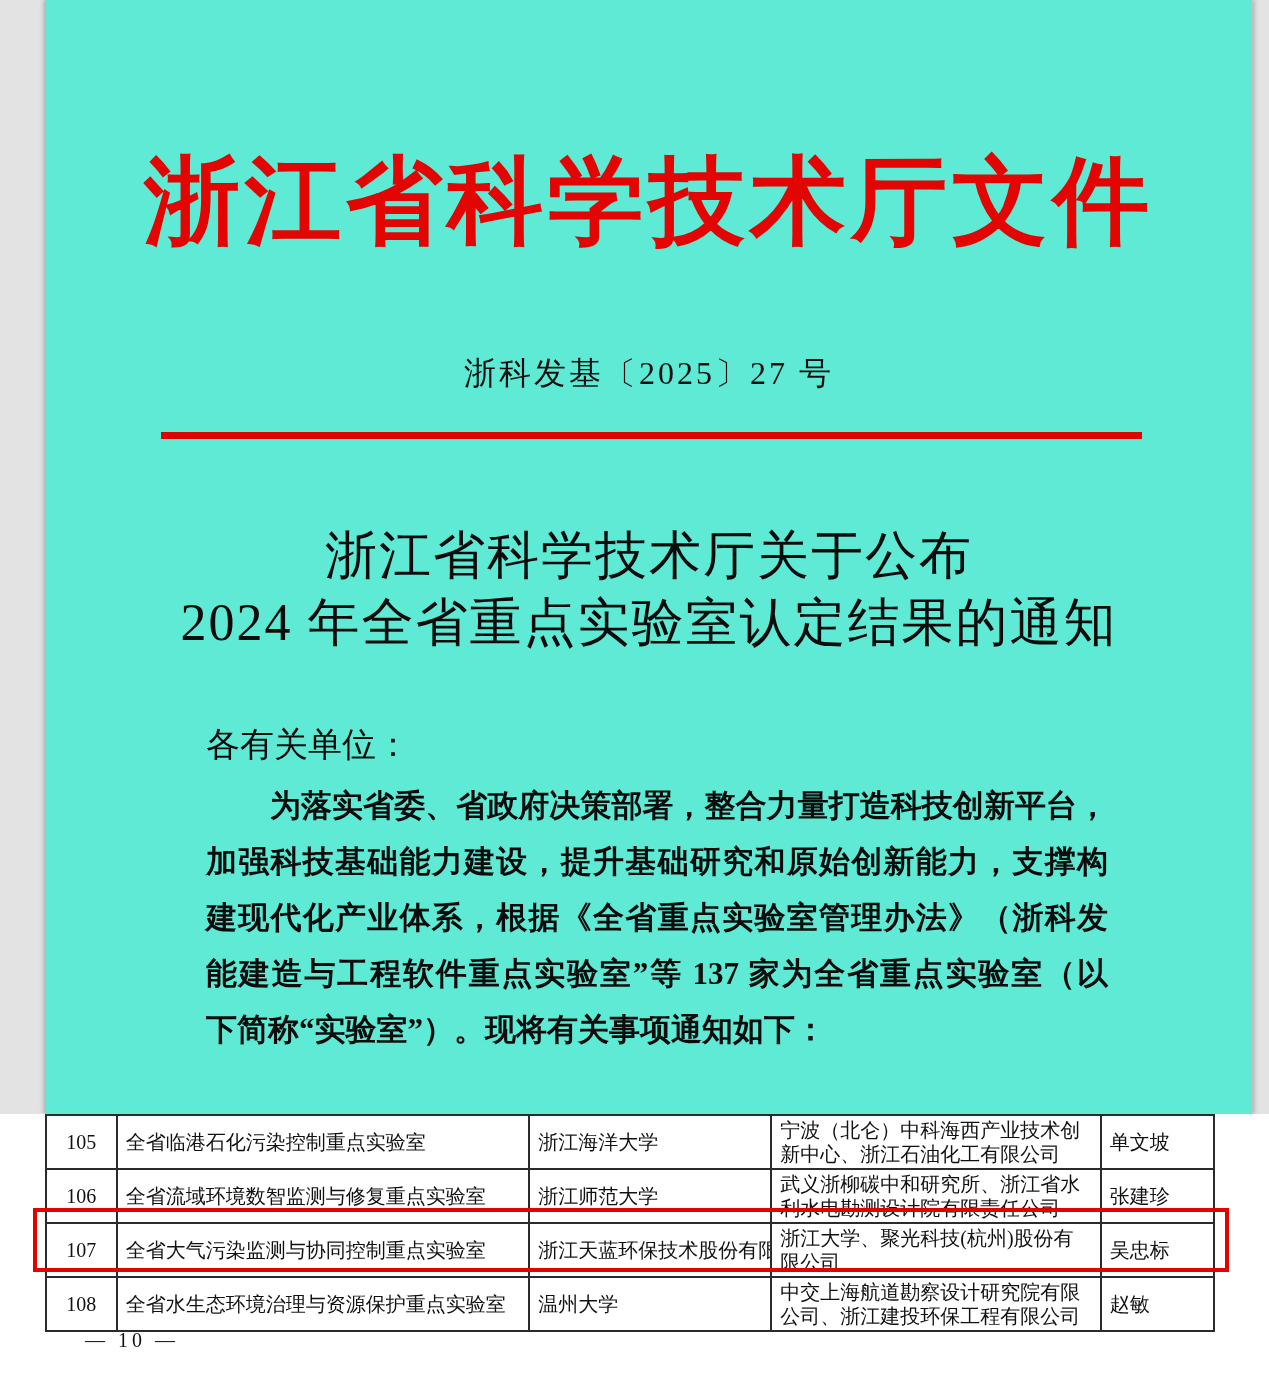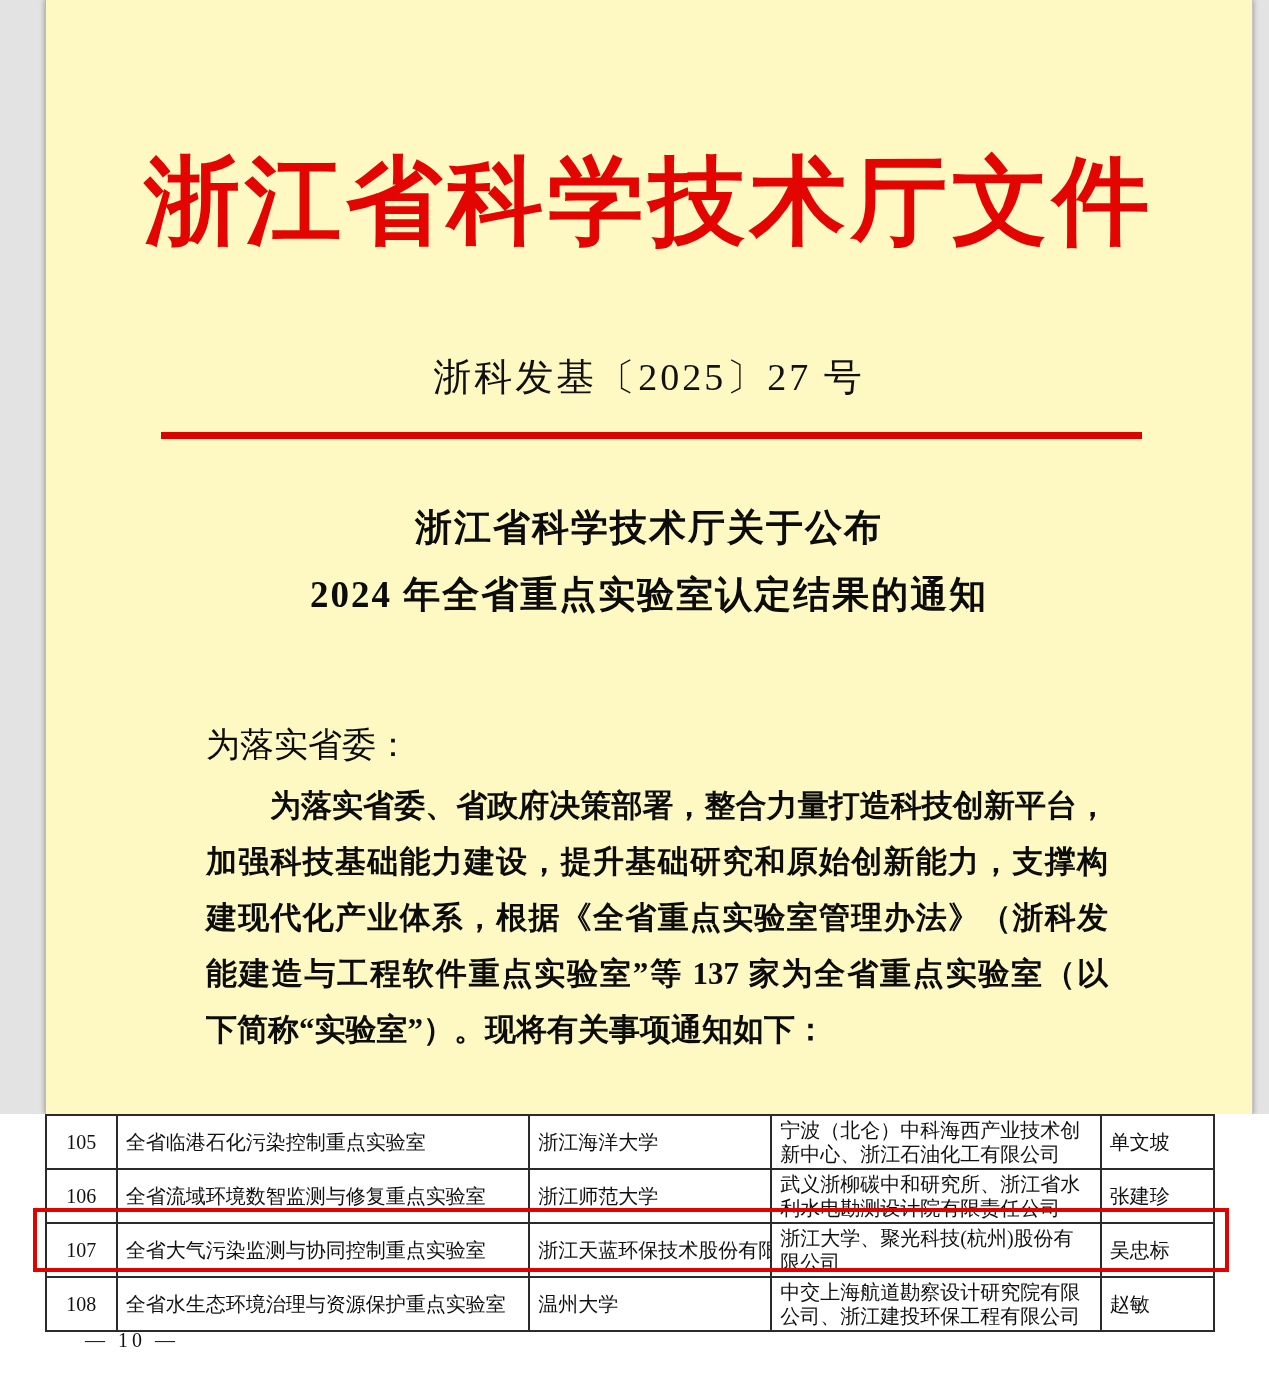--- a/index.html
+++ b/index.html
@@ -10,21 +10,21 @@
     font-family: "Liberation Serif", "DejaVu Serif", serif;
     color: #1a1a1a;
     overflow: hidden;
   }
 
   
   .doc-page {
     position: absolute;
     left: 45px; top: 0;
     width: 1208px; height: 1114px;
-    background: #fef9c3;
+    background: #5eead4;
     box-shadow: -2px 0 4px rgba(0,0,0,0.18), 2px 0 4px rgba(0,0,0,0.18);
     border-left: 1px solid #b9b9b9;
     border-right: 1px solid #c4c4c4;
   }
 
   .red-header {
     position: absolute;
     left: 0; top: 138px;
     width: 100%;
     text-align: center;
@@ -33,39 +33,39 @@
     letter-spacing: 5px;
     color: #e30502;
     white-space: nowrap;
   }
 
   .doc-no {
     position: absolute;
     left: 0; top: 352px;
     width: 100%;
     text-align: center;
-    font-size: 38px;
+    font-size: 32px;
     letter-spacing: 3px;
     color: #111;
   }
 
   .red-rule {
     position: absolute;
     left: 115px; top: 432px;
     width: 981px; height: 7px;
     background: #da0400;
   }
 
   .notice-title {
     position: absolute;
-    left: 0; top: 494px;
+    left: 0; top: 522px;
     width: 100%;
     text-align: center;
-    font-size: 37px;
-    font-weight: bold;
+    font-size: 52px;
+    font-weight: normal;
     color: #0c0c0c;
     line-height: 67px;
     letter-spacing: 2px;
   }
 
   .salutation {
     position: absolute;
     left: 160px; top: 722px;
     font-size: 34px;
     color: #0c0c0c;
@@ -152,21 +152,21 @@
 
   <div class="doc-no">浙科发基〔2025〕27 号</div>
 
   <div class="red-rule"></div>
 
   <div class="notice-title">
     <div>浙江省科学技术厅关于公布</div>
     <div>2024 年全省重点实验室认定结果的通知</div>
   </div>
 
-  <div class="salutation">为落实省委：</div>
+  <div class="salutation">各有关单位：</div>
 
   <div class="body-text">
     <div class="jline indent">为落实省委、省政府决策部署，整合力量打造科技创新平台，</div>
     <div class="jline">加强科技基础能力建设，提升基础研究和原始创新能力，支撑构</div>
     <div class="jline">建现代化产业体系，根据《全省重点实验室管理办法》（浙科发</div>
     <div class="jline">能建造与工程软件重点实验室”等 137 家为全省重点实验室（以</div>
     <div class="jline last">下简称“实验室”）。现将有关事项通知如下：</div>
   </div>
 
 </div>

